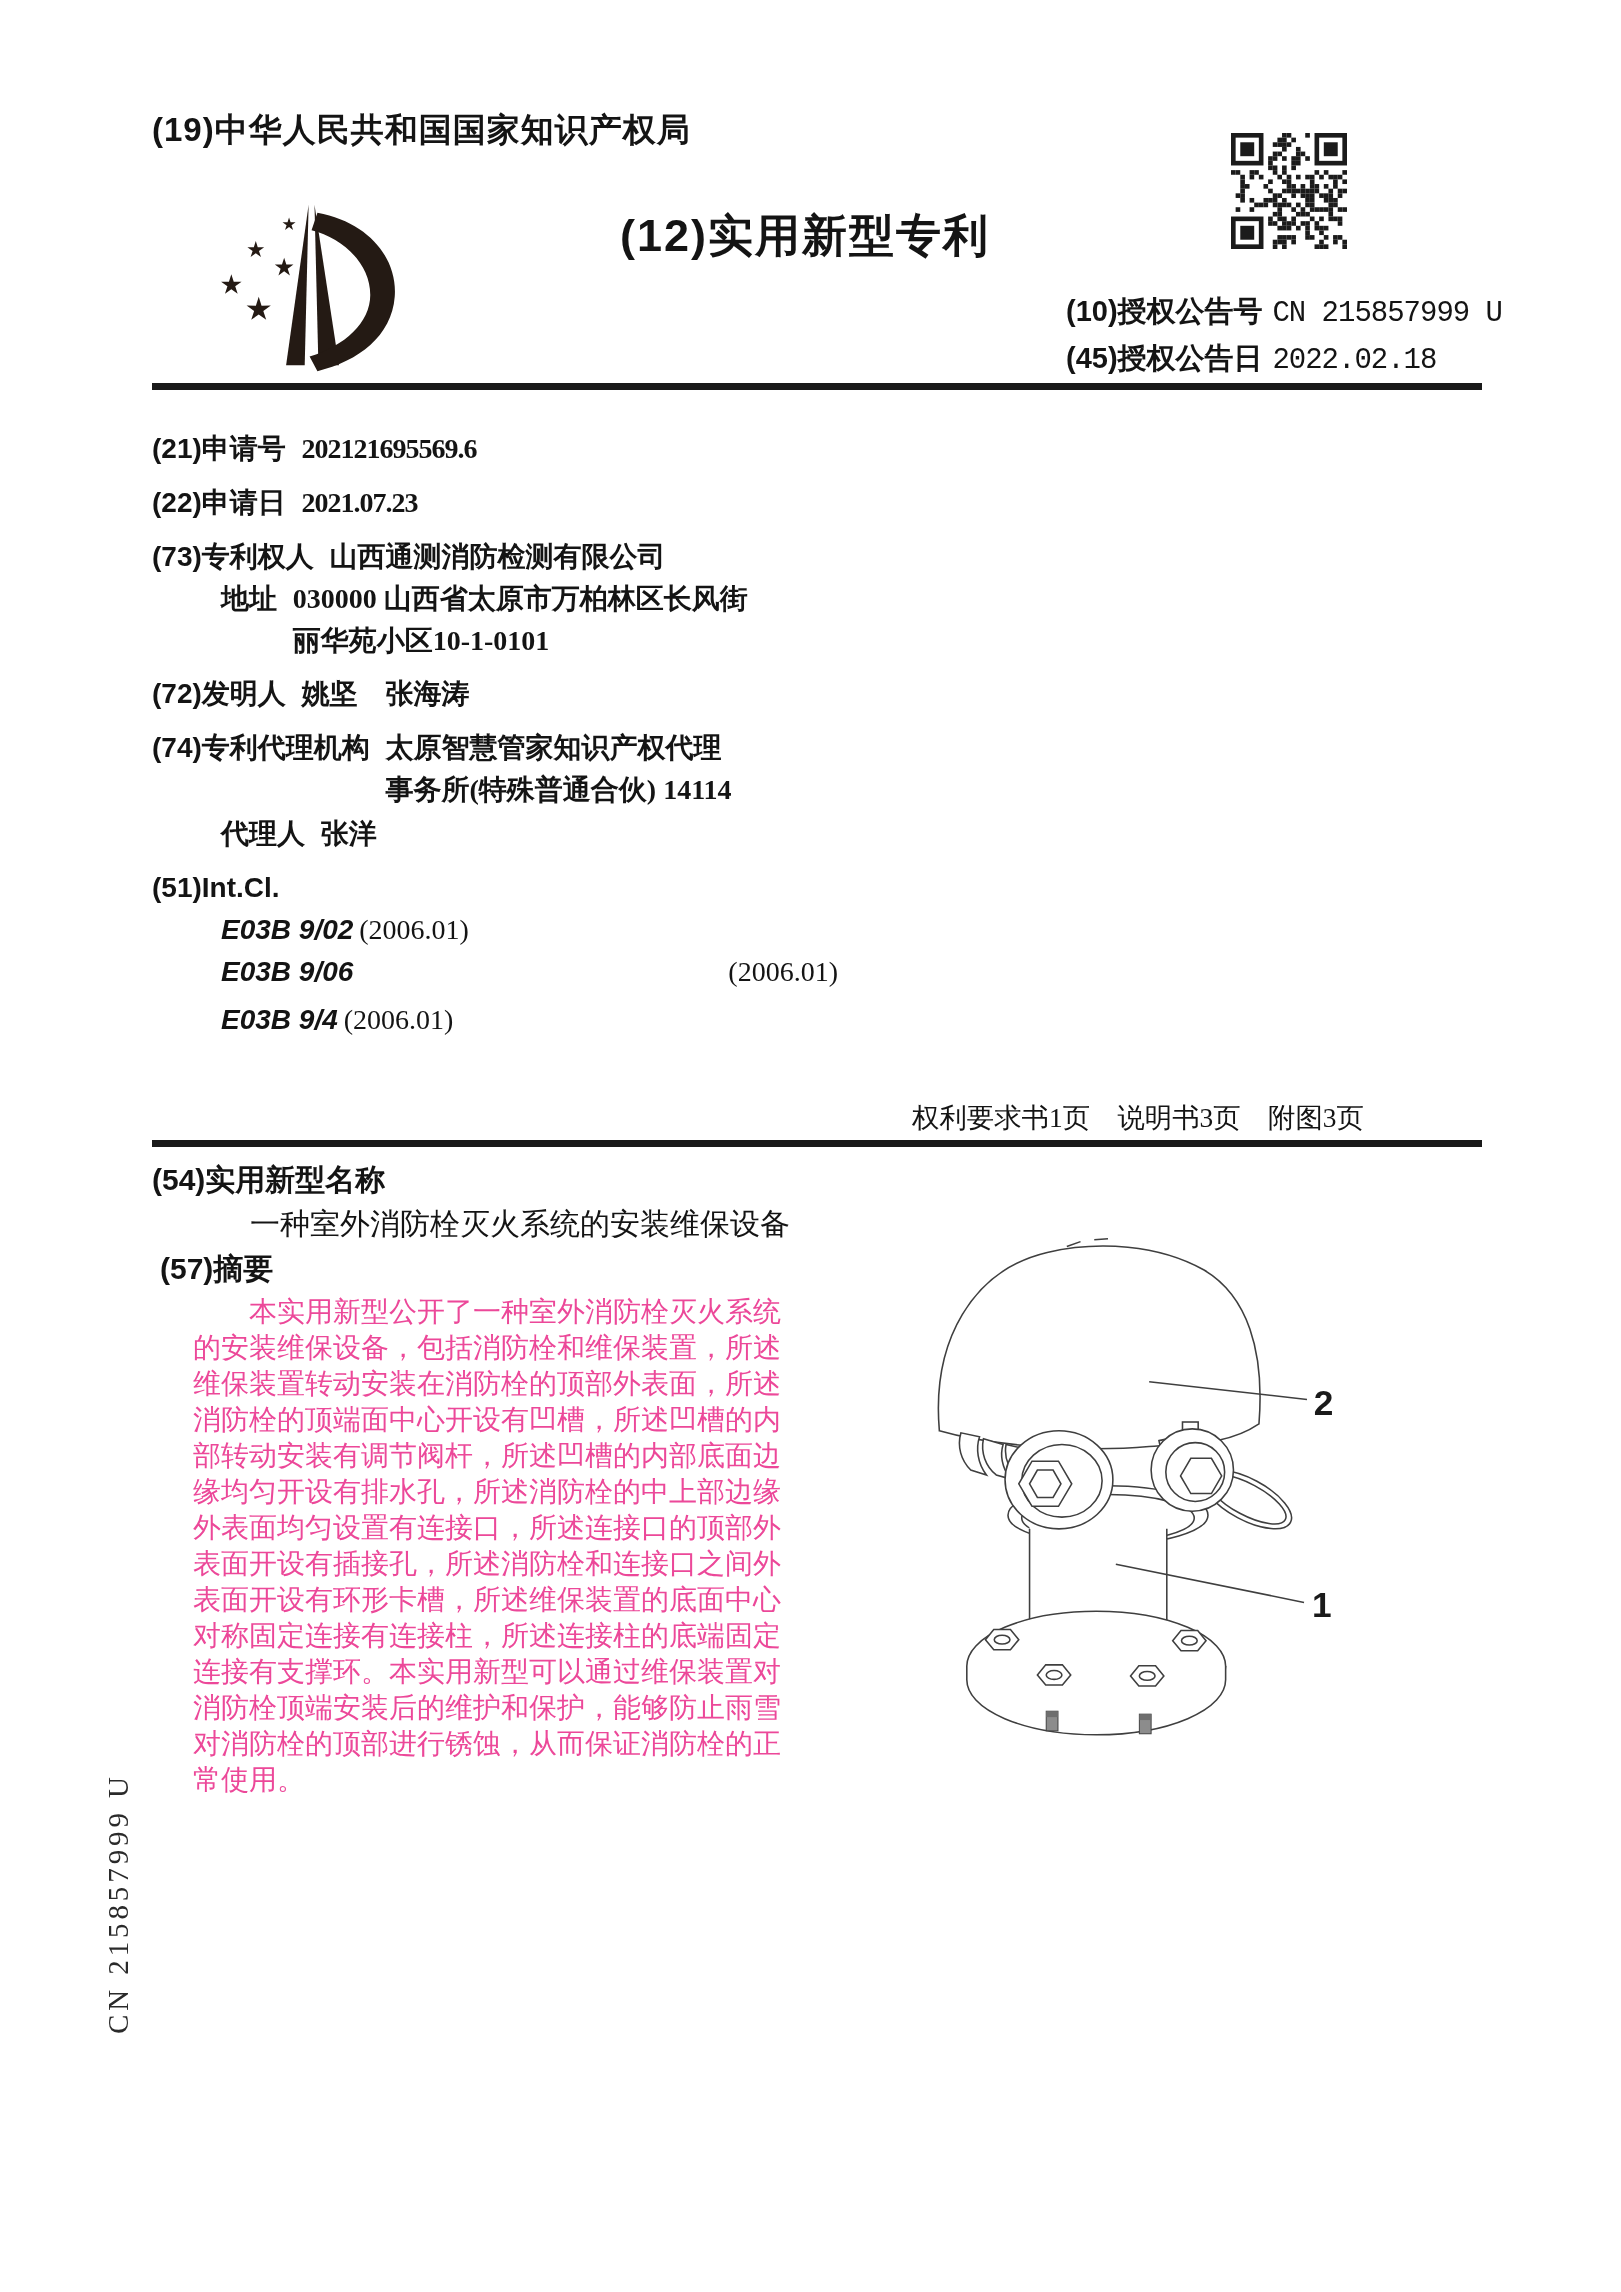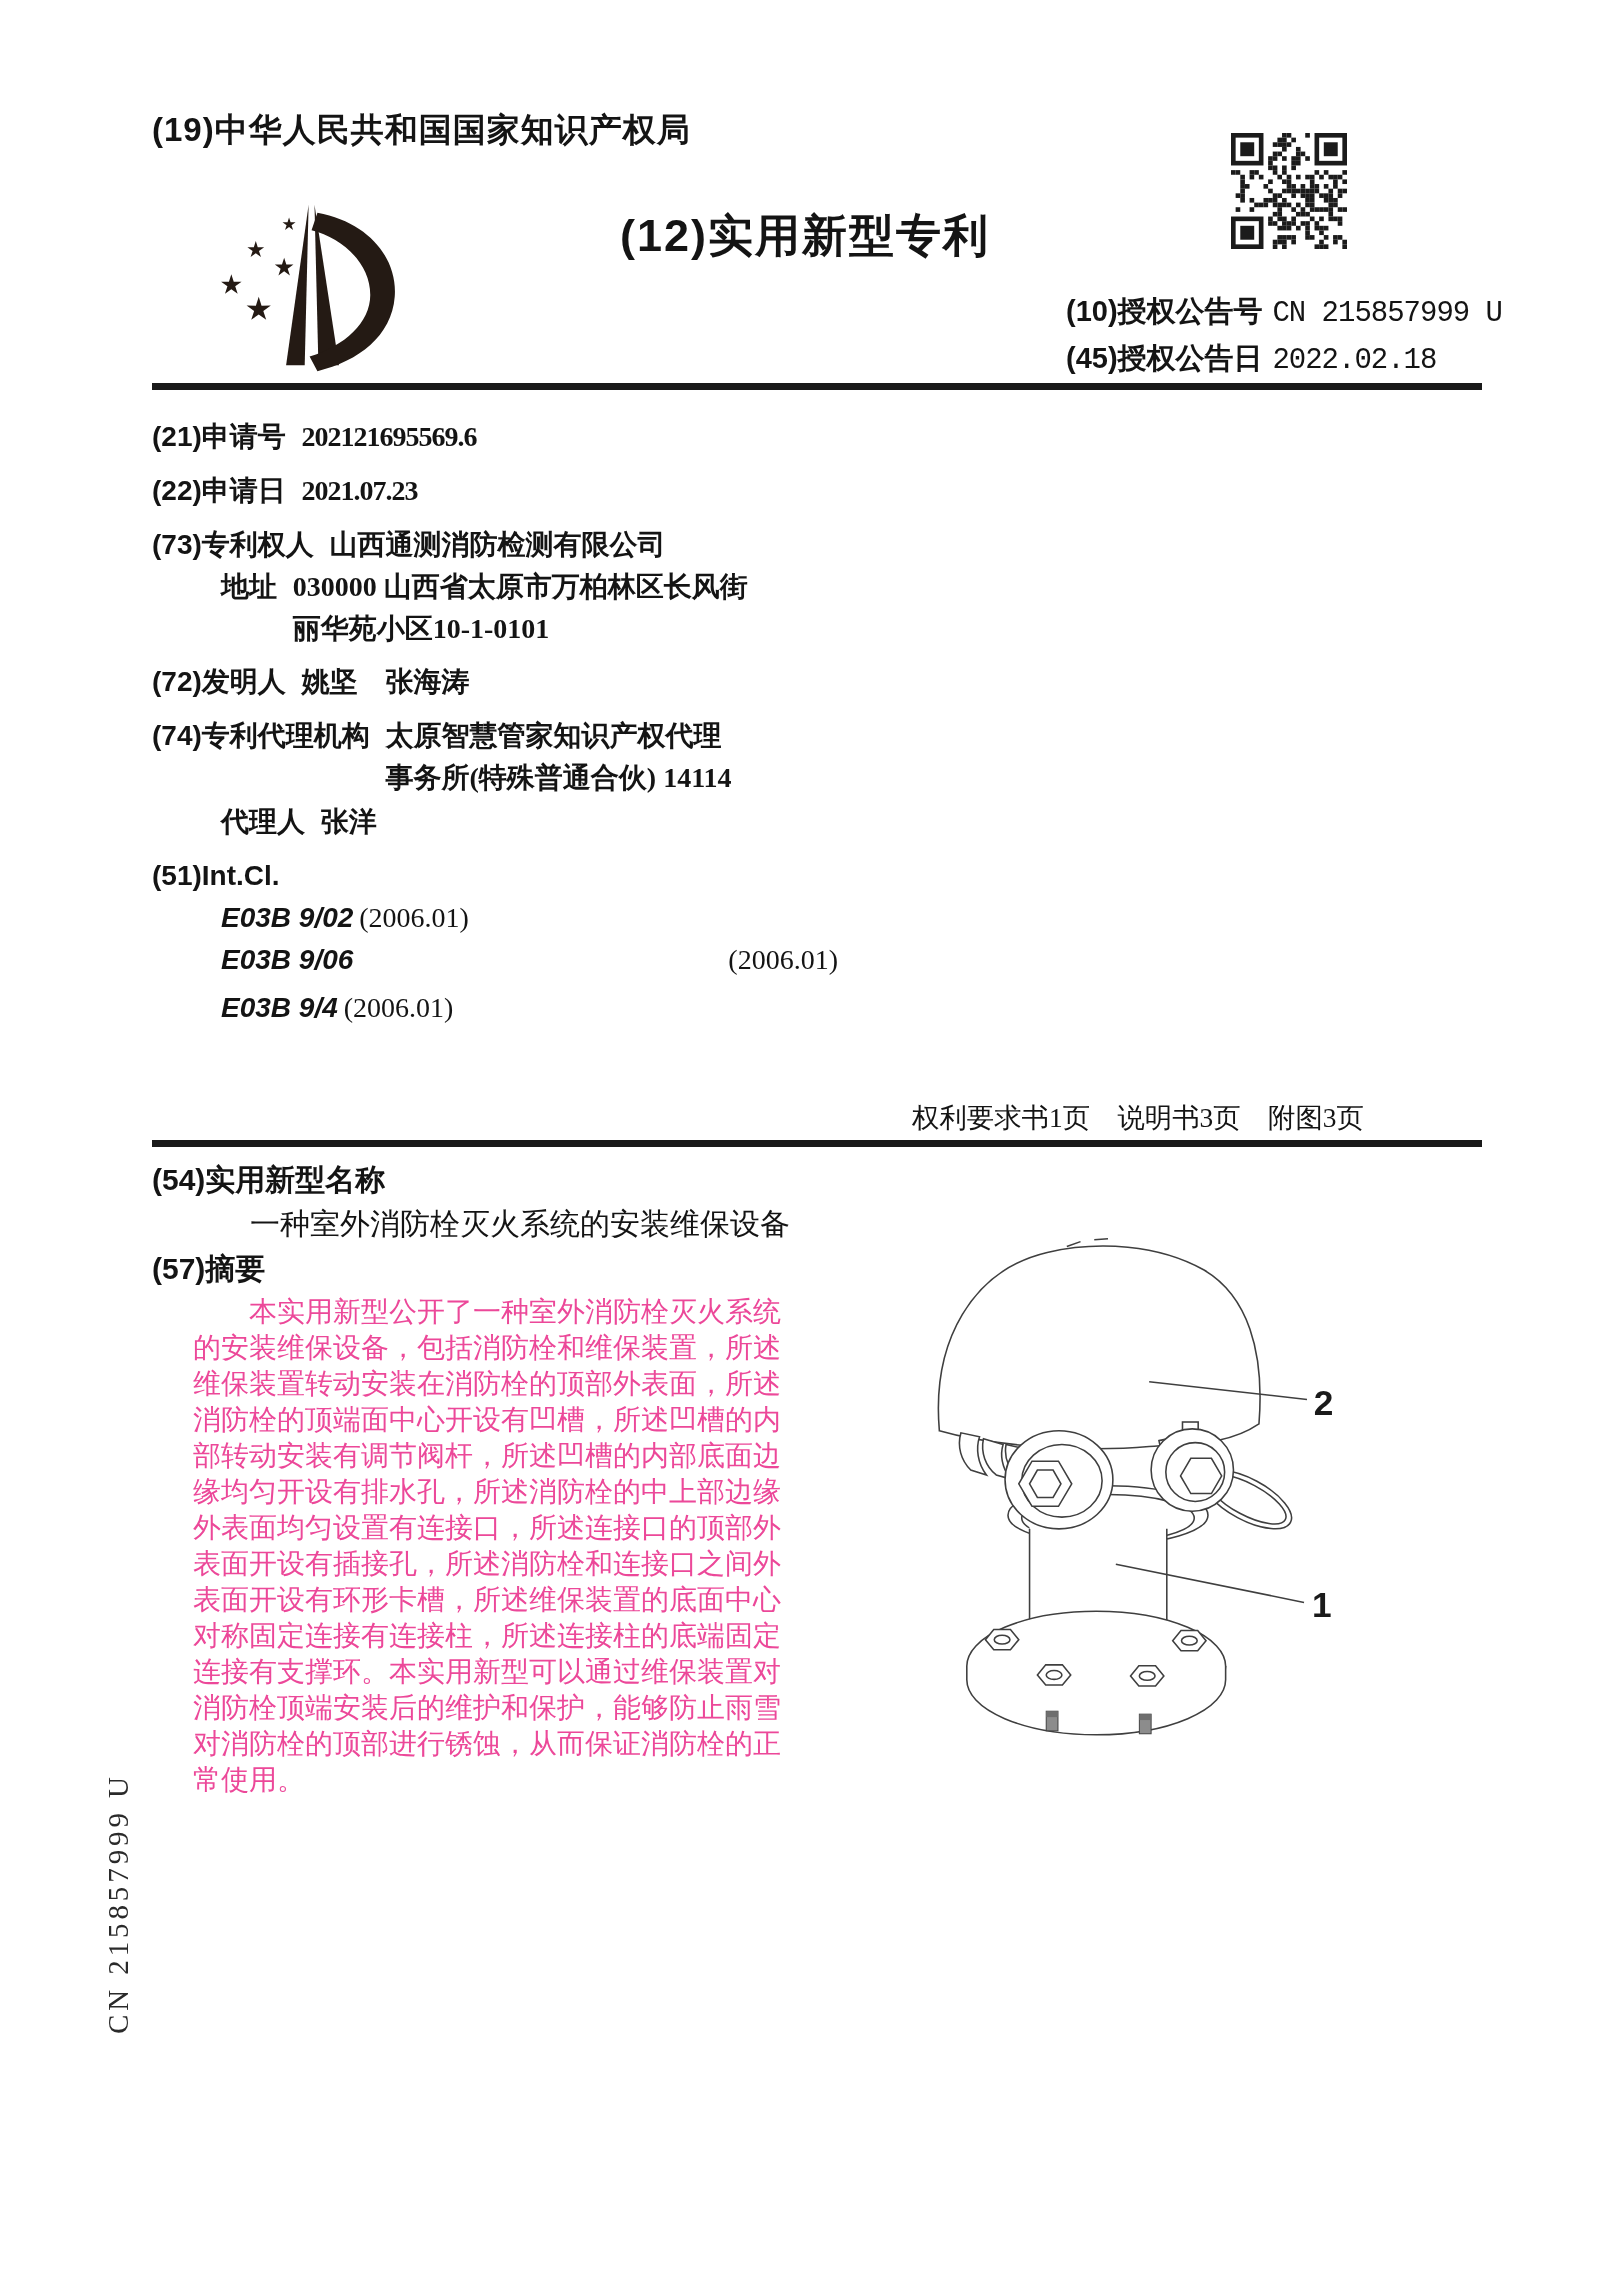--- a/index.html
+++ b/index.html
@@ -13,37 +13,37 @@
 
   #office-line{left:152px;top:108px;font-size:33px;font-weight:700;letter-spacing:1px;}
   #doc-type{left:620px;top:206px;font-size:45px;font-weight:700;letter-spacing:2px;}
   #logo{left:194px;top:199px;}
   #qr{left:1231px;top:133px;}
 
   .pubrow{position:absolute;left:1066px;font-size:29px;white-space:nowrap;}
   .pubrow .lbl{font-weight:700;}
   .pubrow .val{font-family:"Liberation Mono",monospace;letter-spacing:-1px;font-size:29px;margin-left:9.8px;}
 
-  #biblio{left:152px;top:416px;width:686px;font-size:28px;line-height:42px;}
+  #biblio{left:152px;top:428px;width:686px;font-size:28px;line-height:42px;}
   .row{display:flex;align-items:flex-start;margin-bottom:11.8px;}
   .row .lbl{font-weight:700;white-space:nowrap;margin-right:15.7px;}
   .row .val{font-family:"Liberation Serif",serif;font-weight:bold;}
   .subrow{margin-left:69px;}
   .addr-val{width:456px;}
   .agency-val{width:353px;}
   .intcl-entry{margin-left:69px;margin-bottom:0;}
   .intcl-code{font-style:italic;font-weight:700;white-space:nowrap;}
   .intcl-year{font-family:"Liberation Serif",serif;margin-left:5.9px;}
 
   #pages-line{left:912px;top:1100px;font-size:27.4px;font-family:"Liberation Serif",serif;white-space:nowrap;}
 
   .sec-lbl{font-size:30px;font-weight:700;}
   #s54{left:152px;top:1160px;}
   #title-value{left:250px;top:1204px;font-size:30px;font-family:"Liberation Serif",serif;white-space:nowrap;}
-  #s57{left:152px;top:1249px;}
+  #s57{left:160px;top:1249px;}
   #abstract{
     left:193px;top:1294px;width:588px;
     font-family:"Liberation Serif",serif;font-size:28px;line-height:36px;
     text-align:justify;text-indent:2em;color:#ec4899;
   }
 
   #figure{left:902px;top:1223px;}
   #vertical-num{
     left:102px;top:2034px;transform:rotate(-90deg);transform-origin:0 0;
     font-family:"Liberation Serif",serif;font-size:29px;letter-spacing:3.9px;

